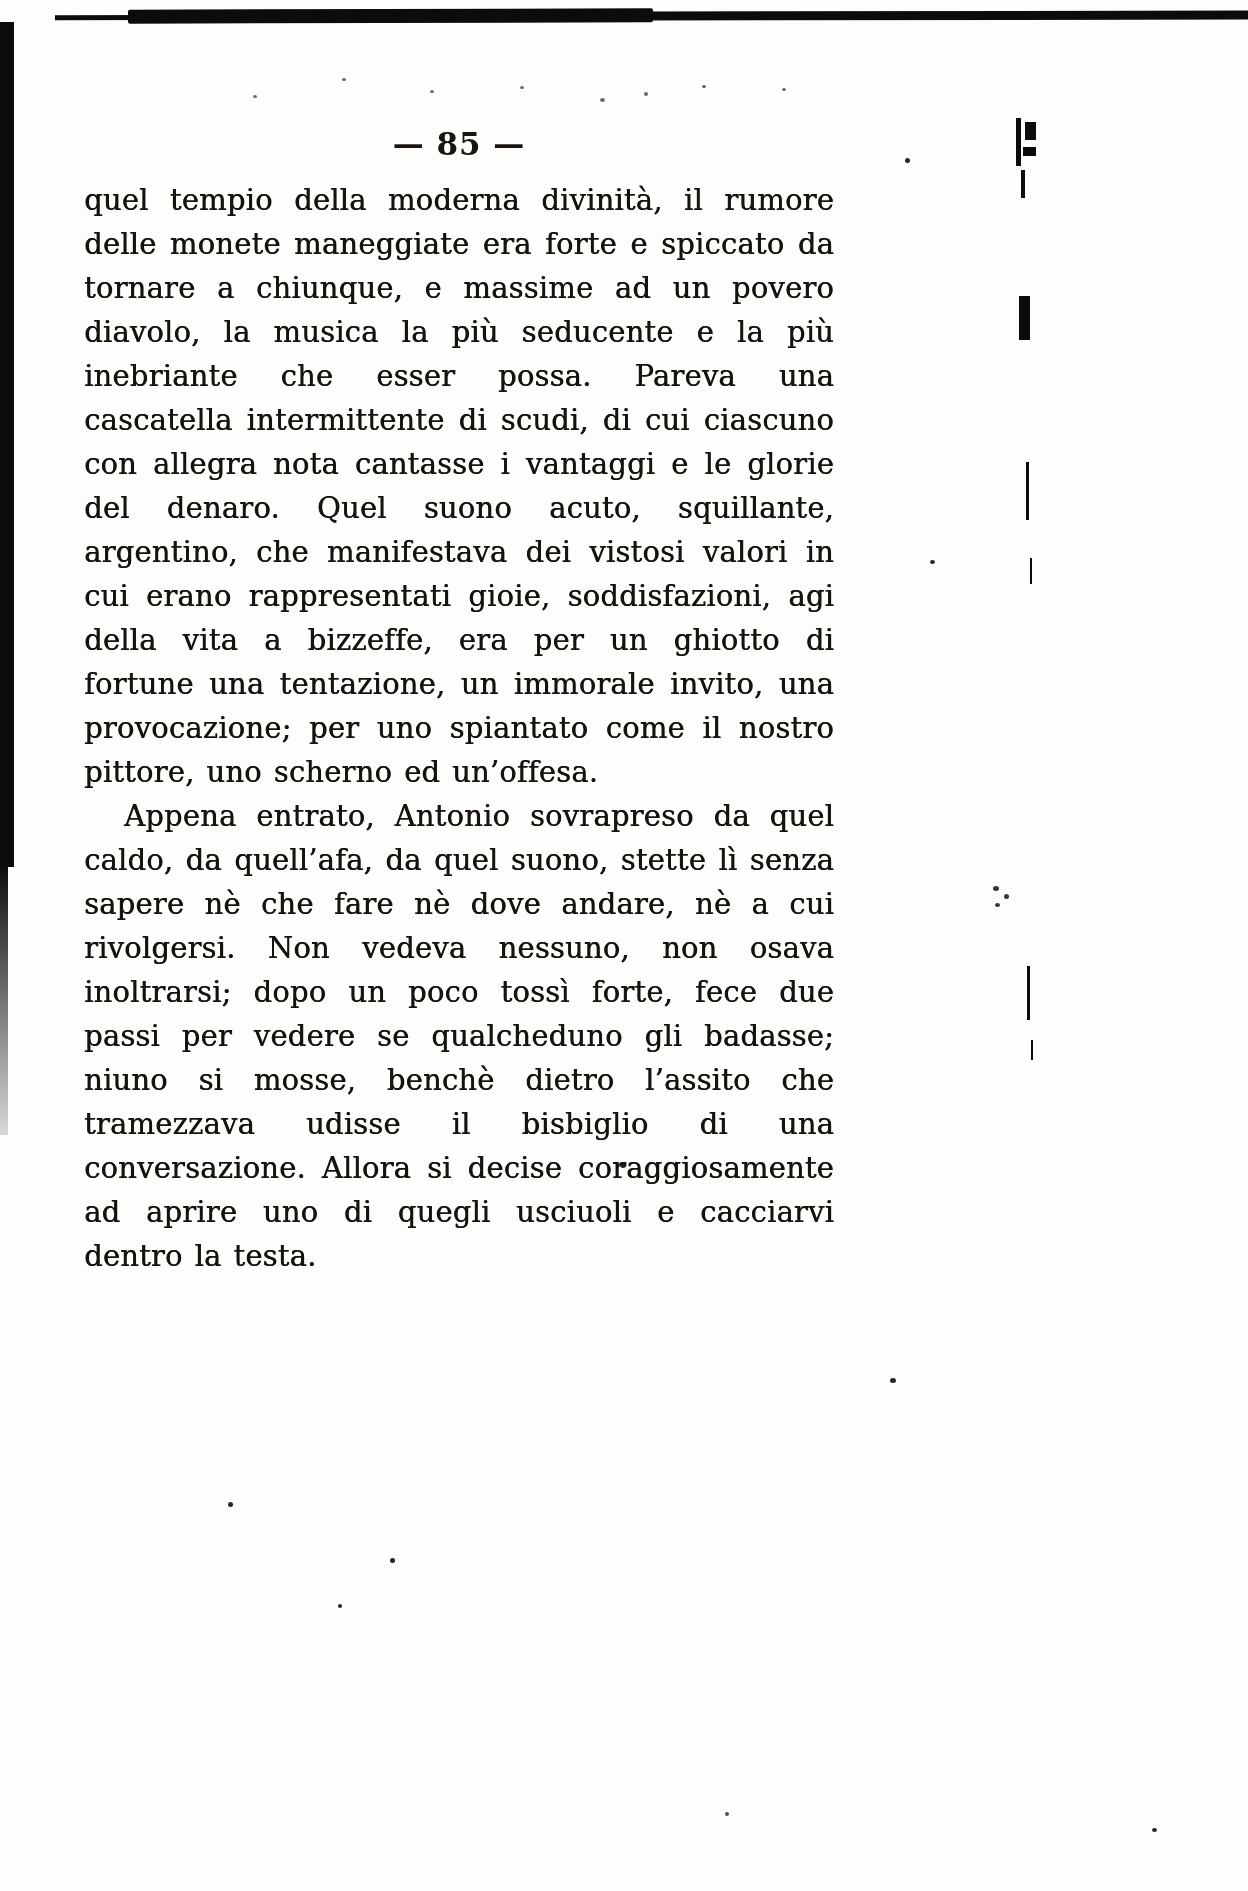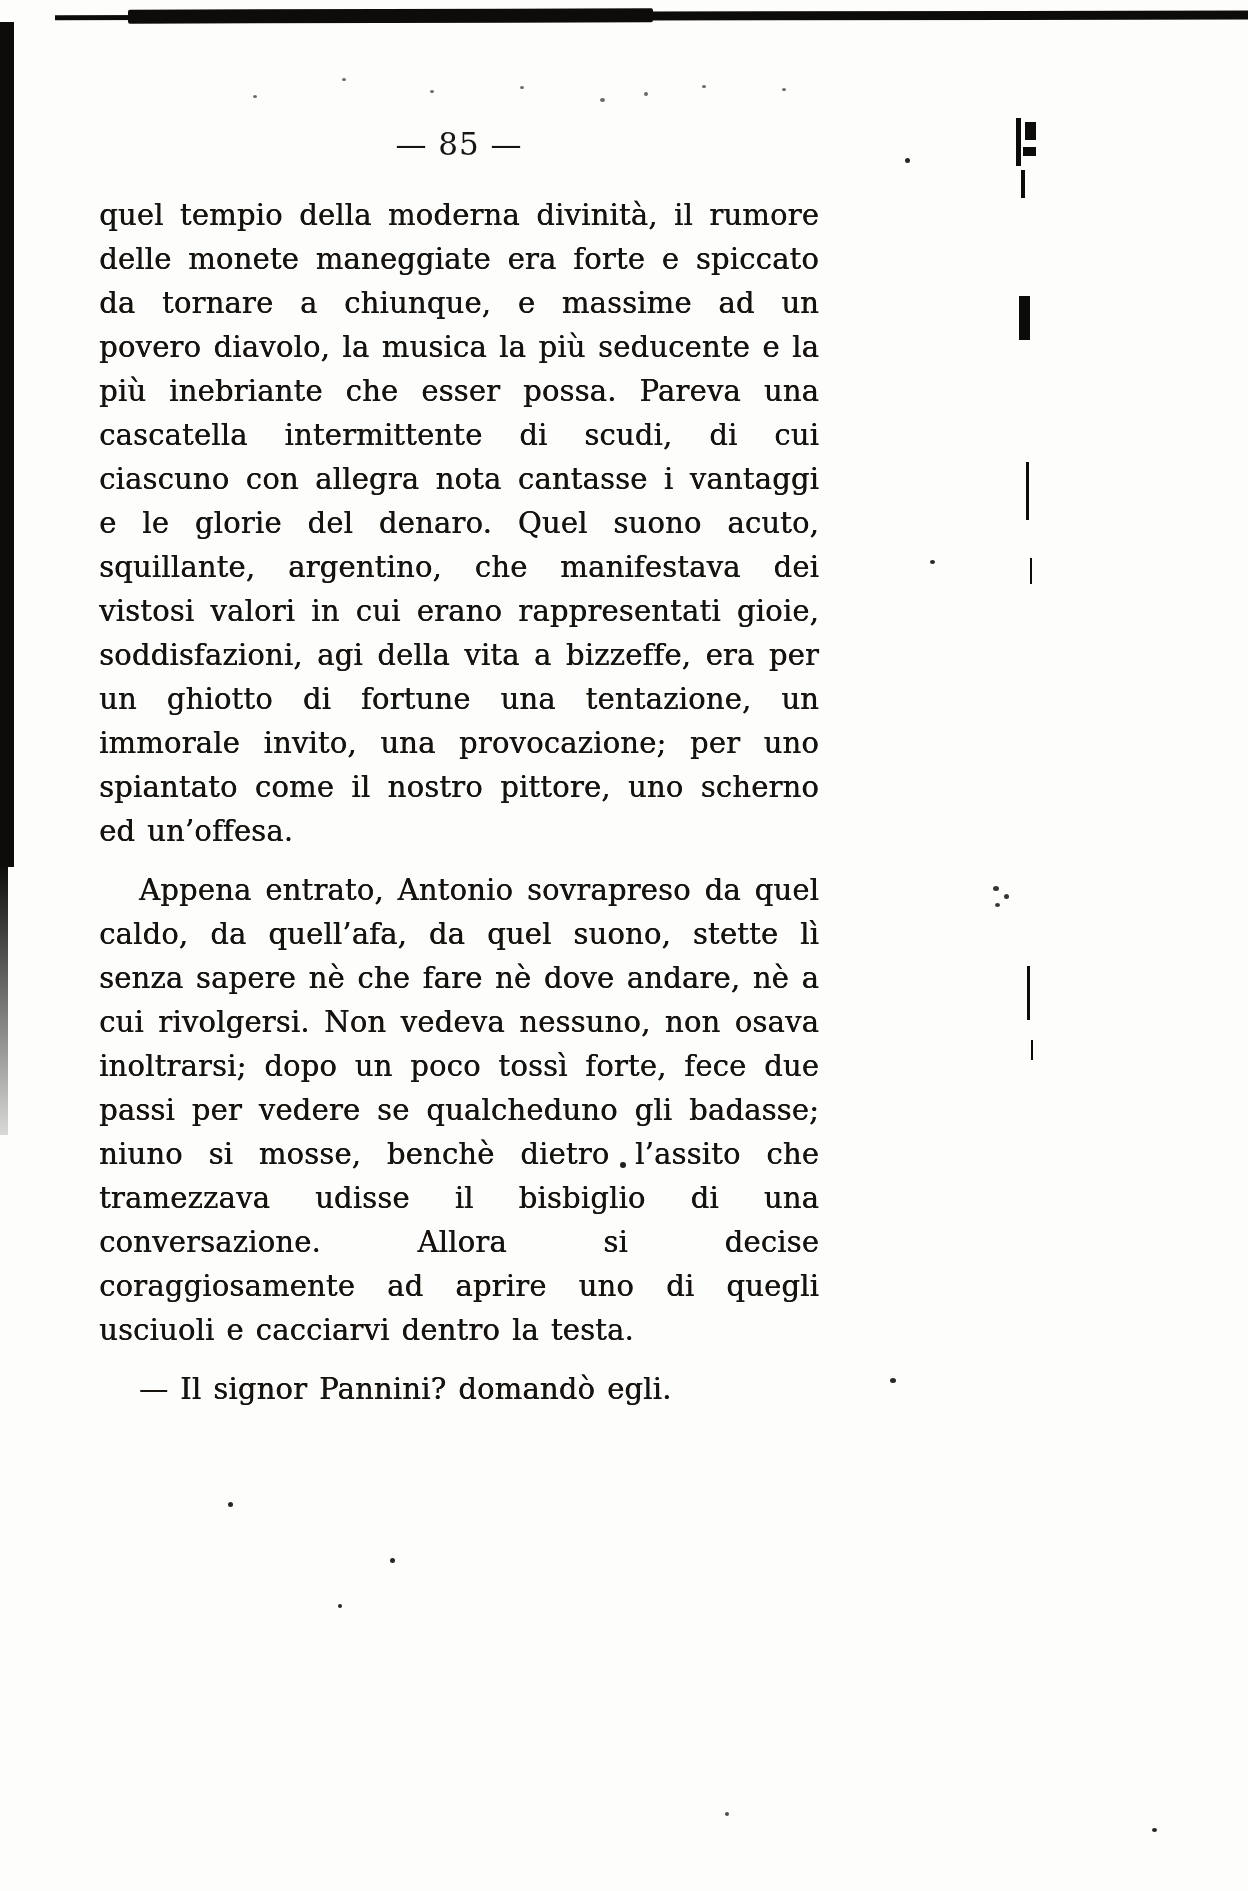--- a/index.html
+++ b/index.html
@@ -61,36 +61,37 @@
   
   .page-number {
     position: absolute;
     top: 126px;
     left: 84px;
     width: 750px;
     text-align: center;
     font-size: 31px;
     letter-spacing: 1px;
     color: #18140f;
+    font-weight: bold;
   }
   .text-block {
     position: absolute;
     top: 178px;
     left: 84px;
     width: 750px;
     font-size: 29px;
     line-height: 44px;
     color: #16120d;
     text-align: justify;
     text-justify: inter-word;
     word-spacing: 2.5px;
     letter-spacing: 0.2px;
   }
   .text-block p {
-    margin: 15px;
+    margin: 0;
     text-shadow: 0.4px 0 0 currentColor;
   }
   .text-block p.indent {
     text-indent: 40px;
   }
 </style>
 </head>
 <body>
 
 <div class="book-page">
@@ -129,16 +130,15 @@
   <div class="speck sp17"></div>
   <div class="speck sp18"></div>
   <div class="speck sp19"></div>
   <div class="speck sp20"></div>
 
   <div class="page-number">— 85 —</div>
 
   <div class="text-block" id="paragraphs">
       <p class="">quel tempio della moderna divinità, il rumore delle monete maneggiate era forte e spiccato da tornare a chiunque, e massime ad un povero diavolo, la musica la più seducente e la più inebriante che esser possa. Pareva una cascatella intermittente di scudi, di cui ciascuno con allegra nota cantasse i vantaggi e le glorie del denaro. Quel suono acuto, squillante, argentino, che manifestava dei vistosi valori in cui erano rappresentati gioie, soddisfazioni, agi della vita a bizzeffe, era per un ghiotto di fortune una tentazione, un immorale invito, una provocazione; per uno spiantato come il nostro pittore, uno scherno ed un’offesa.</p>
       <p class="indent">Appena entrato, Antonio sovrapreso da quel caldo, da quell’afa, da quel suono, stette lì senza sapere nè che fare nè dove andare, nè a cui rivolgersi. Non vedeva nessuno, non osava inoltrarsi; dopo un poco tossì forte, fece due passi per vedere se qualcheduno gli badasse; niuno si mosse, benchè dietro l’assito che tramezzava udisse il bisbiglio di una conversazione. Allora si decise coraggiosamente ad aprire uno di quegli usciuoli e cacciarvi dentro la testa.</p>
-      <p class="indent">— Il signor Pannini? domandò egli.</p>
     </div>
 
 </div>
 
 </body></html>

